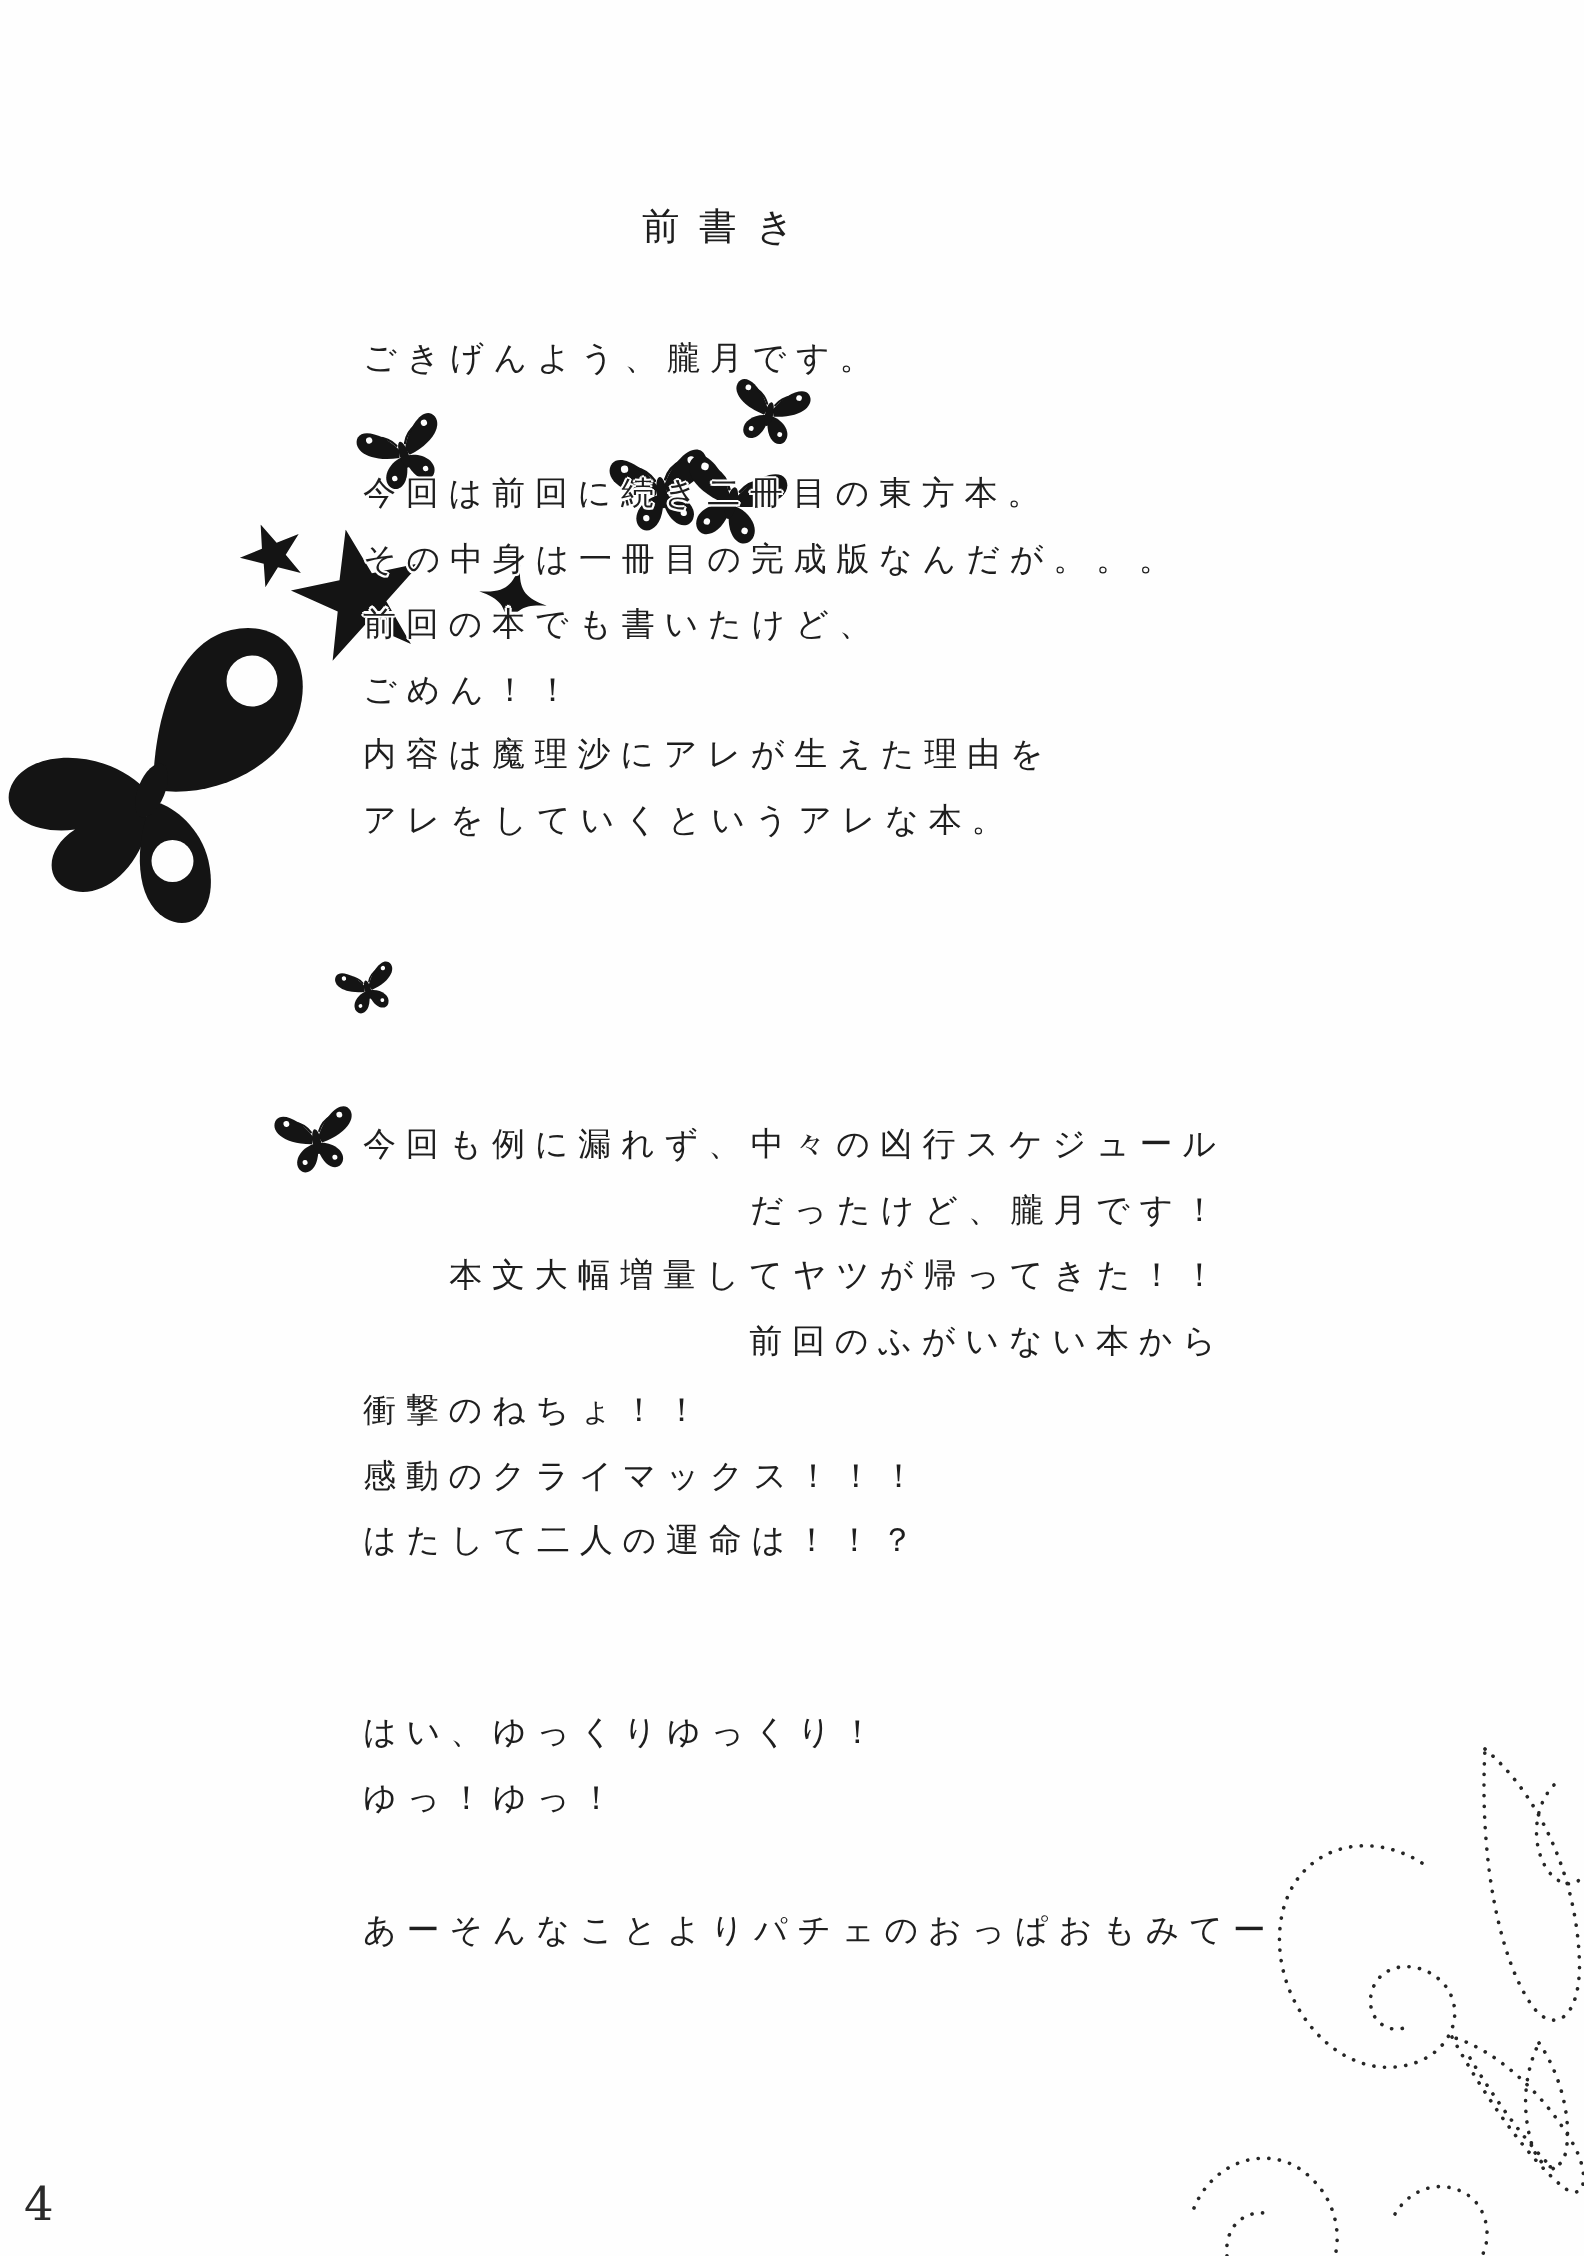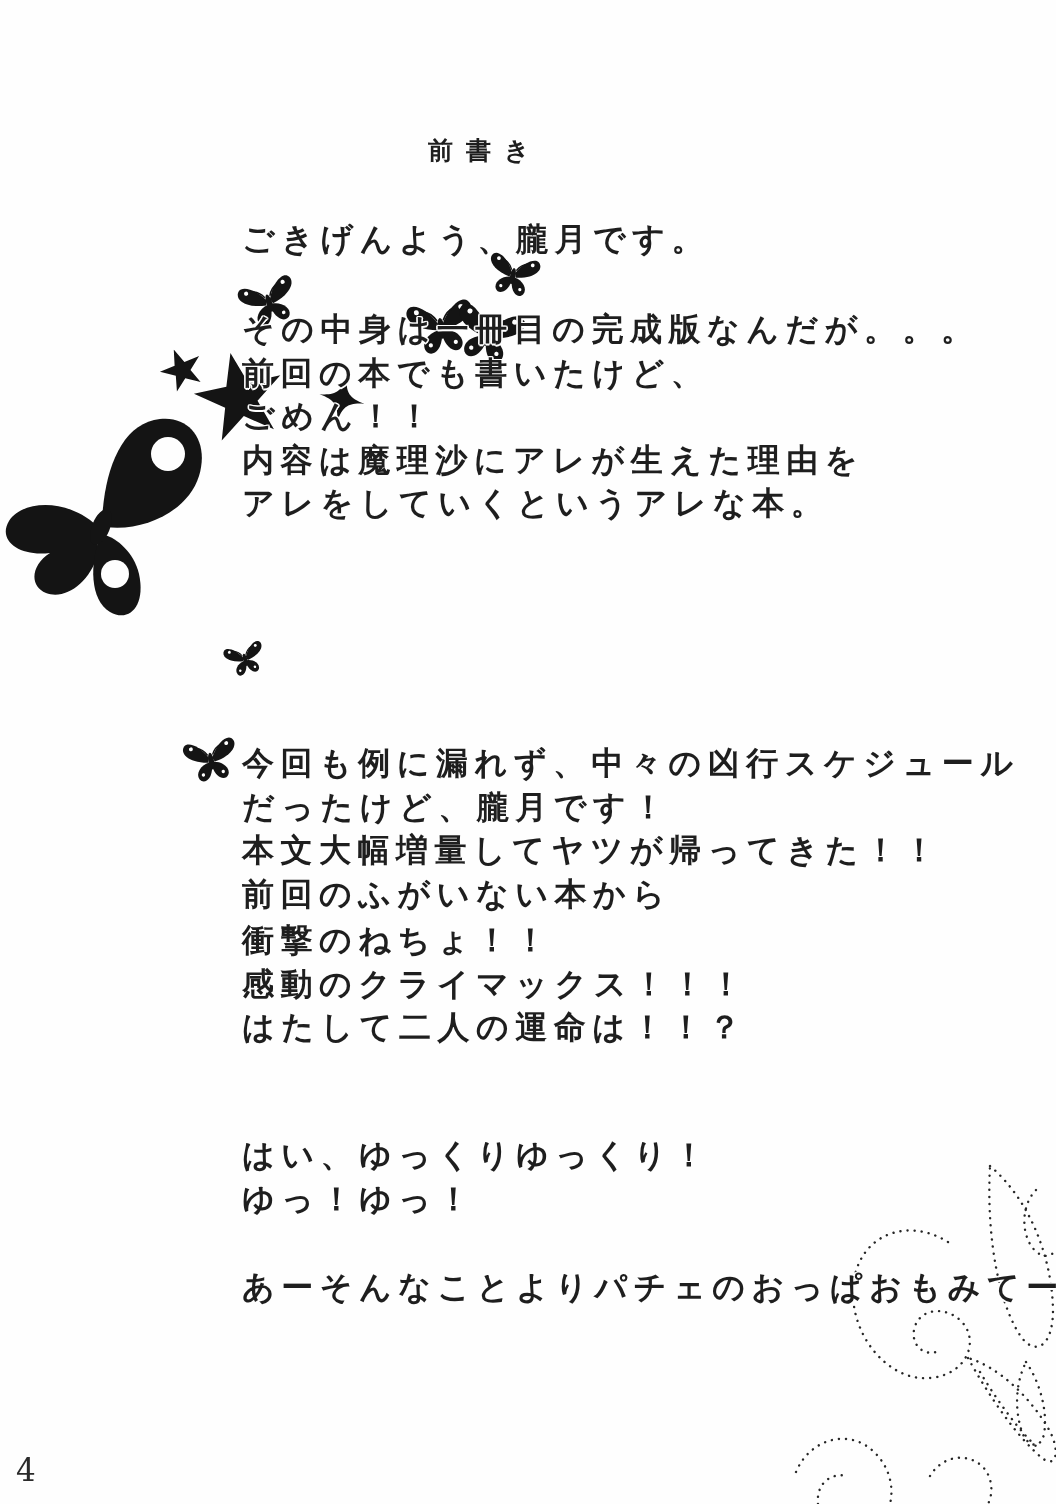--- a/index.html
+++ b/index.html
@@ -7,35 +7,35 @@
     position:relative;
     width:1056px;height:1504px;
     margin:0 auto;
     background:#fefefe;
     overflow:hidden;
     font-family:"DejaVu Sans",sans-serif;
     color:#1e1e1e;
   }
   .page-title{
     position:absolute;left:428px;top:134px;
-    font-size:25px;letter-spacing:13px;font-weight:bold;
+    font-size:25px;letter-spacing:13px;font-weight:normal;
     z-index:3;
   }
   .tgroup{
     position:absolute;left:242px;
-    font-size:32px;letter-spacing:6.5px;line-height:43.5px;
-    font-weight:700;
+    font-size:22px;letter-spacing:6.5px;line-height:43.5px;
+    font-weight:400;
     z-index:2;
     white-space:nowrap;
   }
   .textline{
     text-shadow:-1.5px 0 0 #fefefe,1.5px 0 0 #fefefe,0 -1.5px 0 #fefefe,0 1.5px 0 #fefefe,
                 -1px -1px 0 #fefefe,1px 1px 0 #fefefe,-1px 1px 0 #fefefe,1px -1px 0 #fefefe;
   }
-  .g1{top:218px;} .g2{top:308px;} .g3{top:742px;} .g4{top:919px;} .g5{top:1134px;} .g6{top:1266px;}
+  .g1{top:218px;} .g2{top:308px;} .g3{top:742px;text-align:right;} .g4{top:919px;} .g5{top:1134px;} .g6{top:1266px;}
   .page-number{
     position:absolute;left:16px;top:1452px;
     font-family:"DejaVu Serif",serif;
     font-size:31px;color:#2a2a2a;z-index:3;
   }
   .deco{position:absolute;color:#141414;z-index:1;}
   .swirl{position:absolute;left:790px;top:1150px;z-index:1;}
 </style>
 </head>
 <body>
@@ -66,20 +66,21 @@
     </defs>
   </svg>
 
   <div class="page-title">前書き</div>
 
   <div class="tgroup g1">
     <div class="textline">ごきげんよう、朧月です。</div>
   </div>
 
   <div class="tgroup g2">
+    <div class="textline">今回は前回に続き二冊目の東方本。</div>
     <div class="textline">その中身は一冊目の完成版なんだが。。。</div>
     <div class="textline">前回の本でも書いたけど、</div>
     <div class="textline">ごめん！！</div>
     <div class="textline">内容は魔理沙にアレが生えた理由を</div>
     <div class="textline">アレをしていくというアレな本。</div>
   </div>
 
   <div class="tgroup g3">
     <div class="textline">今回も例に漏れず、中々の凶行スケジュール</div>
     <div class="textline">だったけど、朧月です！</div>

